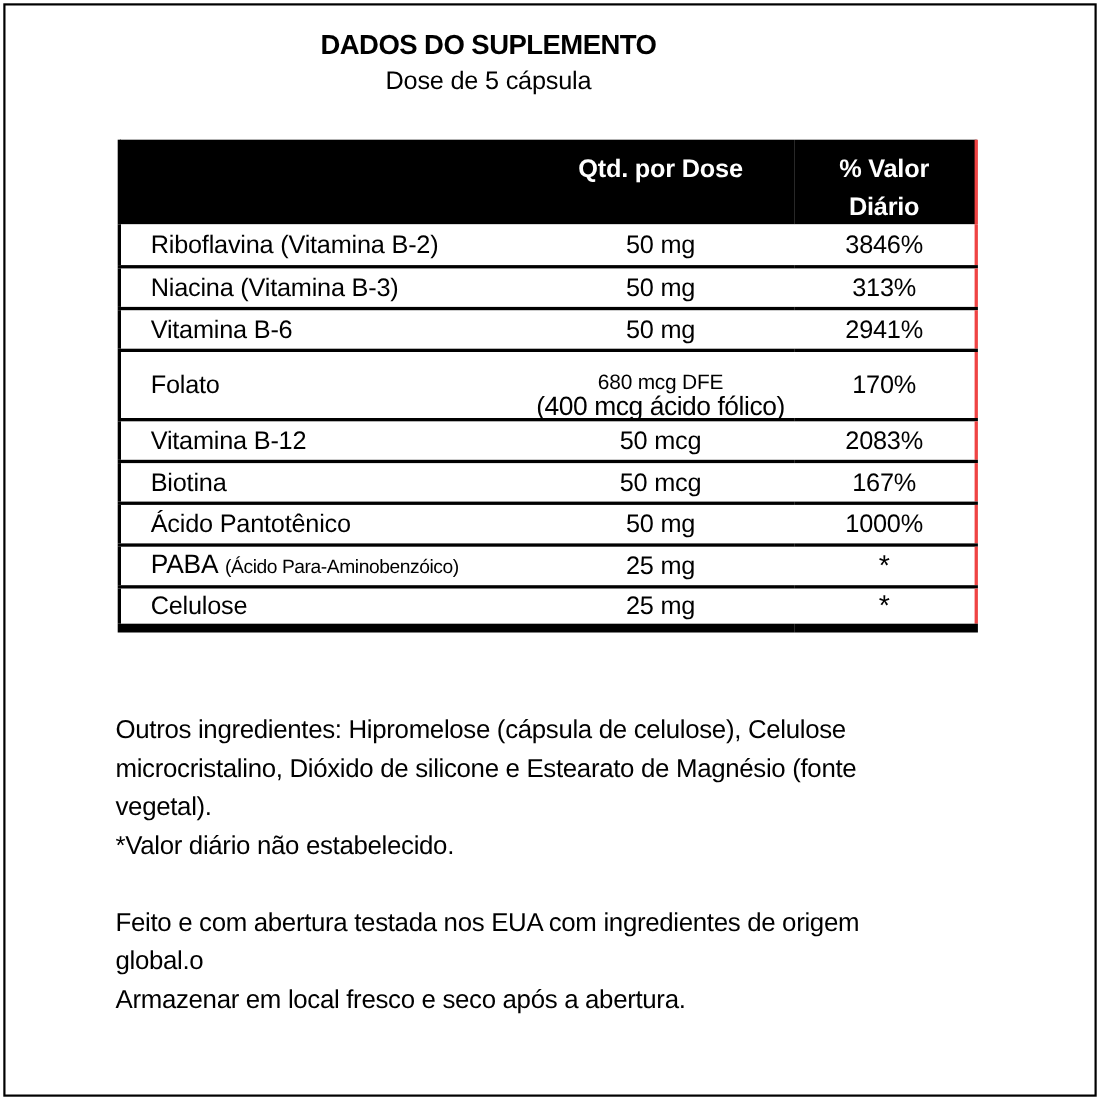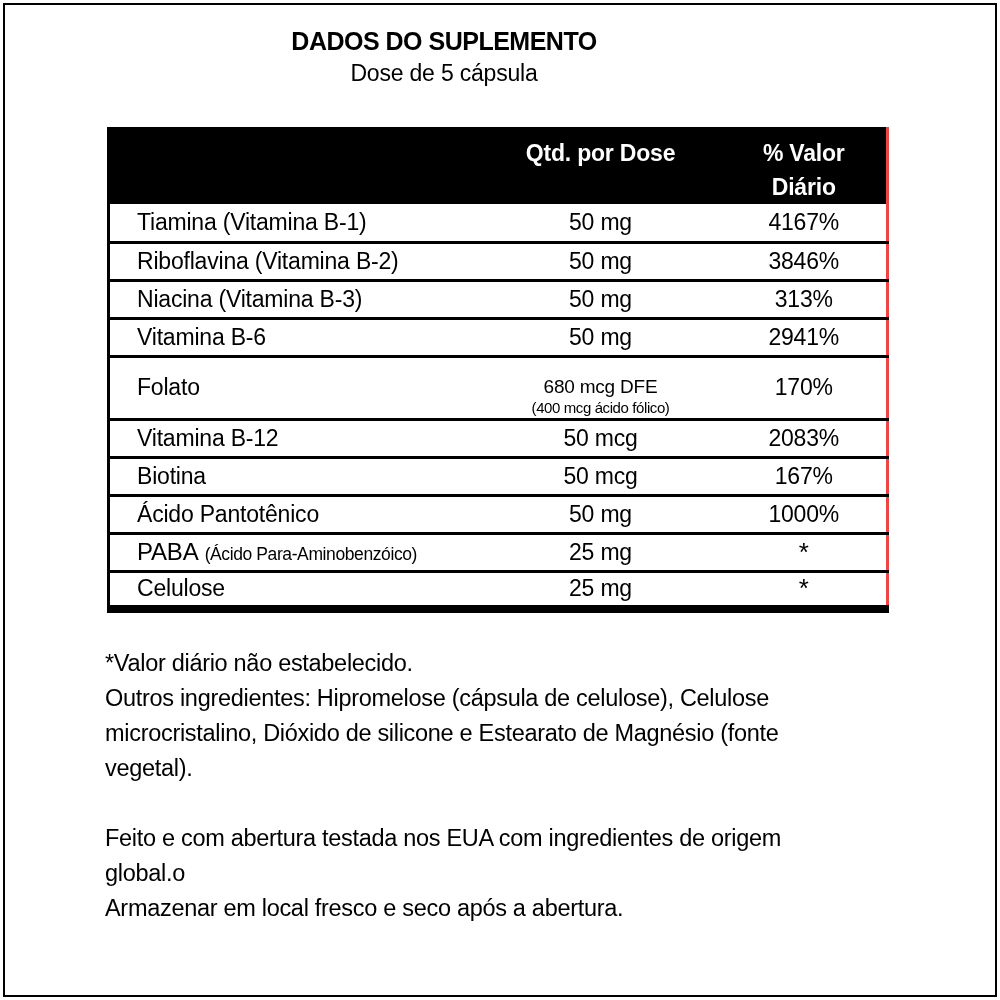--- a/index.html
+++ b/index.html
@@ -60,21 +60,21 @@
     font-size: 23px;
     text-align: left;
   }
   td.amount, td.dv {
     text-align: center;
     font-size: 23px;
   }
   tr.row-folato { height: 52px; }
   tr.row-folato td.amount { line-height: 22px; padding-top: 2px; }
   .amount-main { font-size: 19px; line-height: 22px; margin-top: 16px; }
-  .amount-sub  { font-size: 15px; line-height: 20px; letter-spacing: -0.4px; }
+  .amount-sub  { font-size: 24px; line-height: 20px; letter-spacing: -0.4px; }
   tr.thick-after td { border-bottom-width: 7px; }
   .name-main { font-size: 24px; }
   .name-sub  { font-size: 17.5px; letter-spacing: -0.4px; }
   td.dv-star { font-size: 26px; }
 
   .footnotes {
     position: absolute; left: 105px; top: 646px;
     width: 800px;
   }
   .footnotes p {
@@ -105,25 +105,20 @@
     <tr>
       <th></th>
       <th>Qtd. por Dose</th>
       <th>
         <div>% Valor</div>
         <div>Diário</div>
       </th>
     </tr>
   </thead>
   <tbody>
-    <tr>
-      <td class="name">Tiamina (Vitamina B-1)</td>
-      <td class="amount">50 mg</td>
-      <td class="dv">4167%</td>
-    </tr>
     <tr>
       <td class="name">Riboflavina (Vitamina B-2)</td>
       <td class="amount">50 mg</td>
       <td class="dv">3846%</td>
     </tr>
     <tr>
       <td class="name">Niacina (Vitamina B-3)</td>
       <td class="amount">50 mg</td>
       <td class="dv">313%</td>
     </tr>
@@ -165,20 +160,20 @@
     </tr>
     <tr>
       <td class="name">Celulose</td>
       <td class="amount">25 mg</td>
       <td class="dv dv-star">*</td>
     </tr>
   </tbody>
 </table>
 
 <div class="footnotes">
-  <p>*Valor diário não estabelecido.</p>
   <p>Outros ingredientes: Hipromelose (cápsula de celulose), Celulose
 microcristalino, Dióxido de silicone e Estearato de Magnésio (fonte
 vegetal).</p>
+  <p>*Valor diário não estabelecido.</p>
   <p class="gap-before">Feito e com abertura testada nos EUA com ingredientes de origem
 global.o</p>
   <p>Armazenar em local fresco e seco após a abertura.</p>
 </div>
 
 </body></html>

